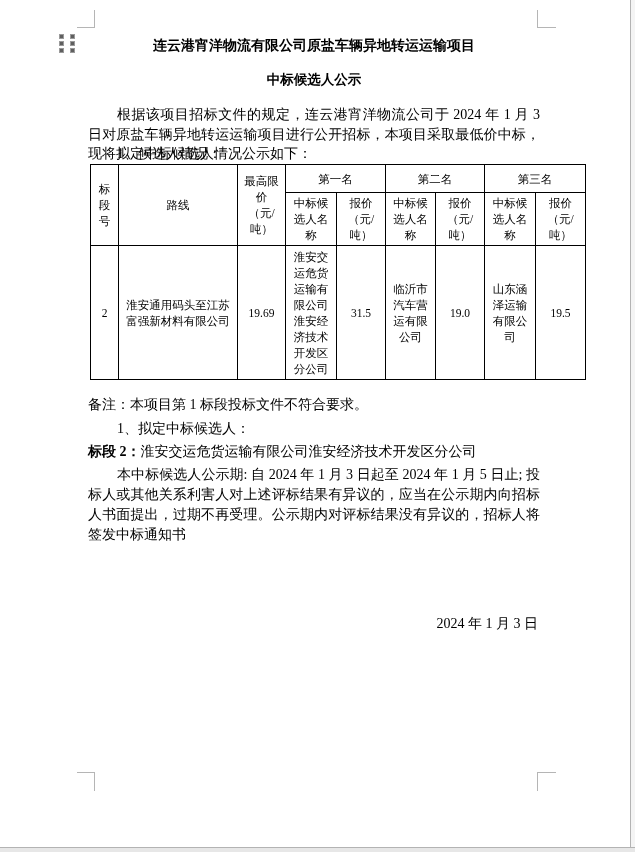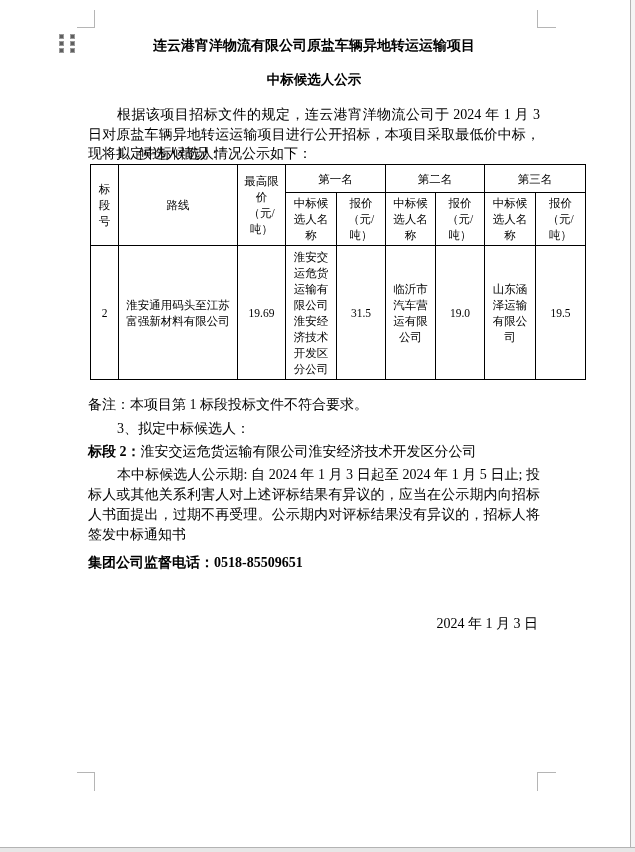--- a/index.html
+++ b/index.html
@@ -154,28 +154,27 @@
       <td class="c-price">31.5</td>
       <td class="c-name">临沂市汽车营运有限公司</td>
       <td class="c-price">19.0</td>
       <td class="c-name">山东涵泽运输有限公司</td>
       <td class="c-price">19.5</td>
     </tr>
   </tbody>
     </table>
 
   <div class="abs para bodytext remark">备注：本项目第 1 标段投标文件不符合要求。</div>
-  <div class="abs para bodytext indent section2">3、拟定中标候选人：</div>
+  <div class="abs para bodytext indent section2">1、拟定中标候选人：</div>
   <div class="abs para bodytext lot2">
     <span class="b">标段 2：</span><span>淮安交运危货运输有限公司淮安经济技术开发区分公司</span>
   </div>
 
   <div class="abs para bodytext indent notice">本中标候选人公示期: 自 2024 年 1 月 3 日起至 2024 年 1 月 5 日止; 投标人或其他关系利害人对上述评标结果有异议的，应当在公示期内向招标人书面提出，过期不再受理。公示期内对评标结果没有异议的，招标人将签发中标通知书</div>
 
-  <div class="abs para bodytext phone2">集团公司监督电话：0518-85509651</div>
 
   <div class="abs para bodytext sig-date">2024 年 1 月 3 日</div>
 
   <div class="abs edge-right-strip"></div>
   <div class="abs edge-right-line"></div>
   <div class="abs edge-bottom-strip"></div>
   <div class="abs edge-bottom-line"></div>
 
 </div>
 

